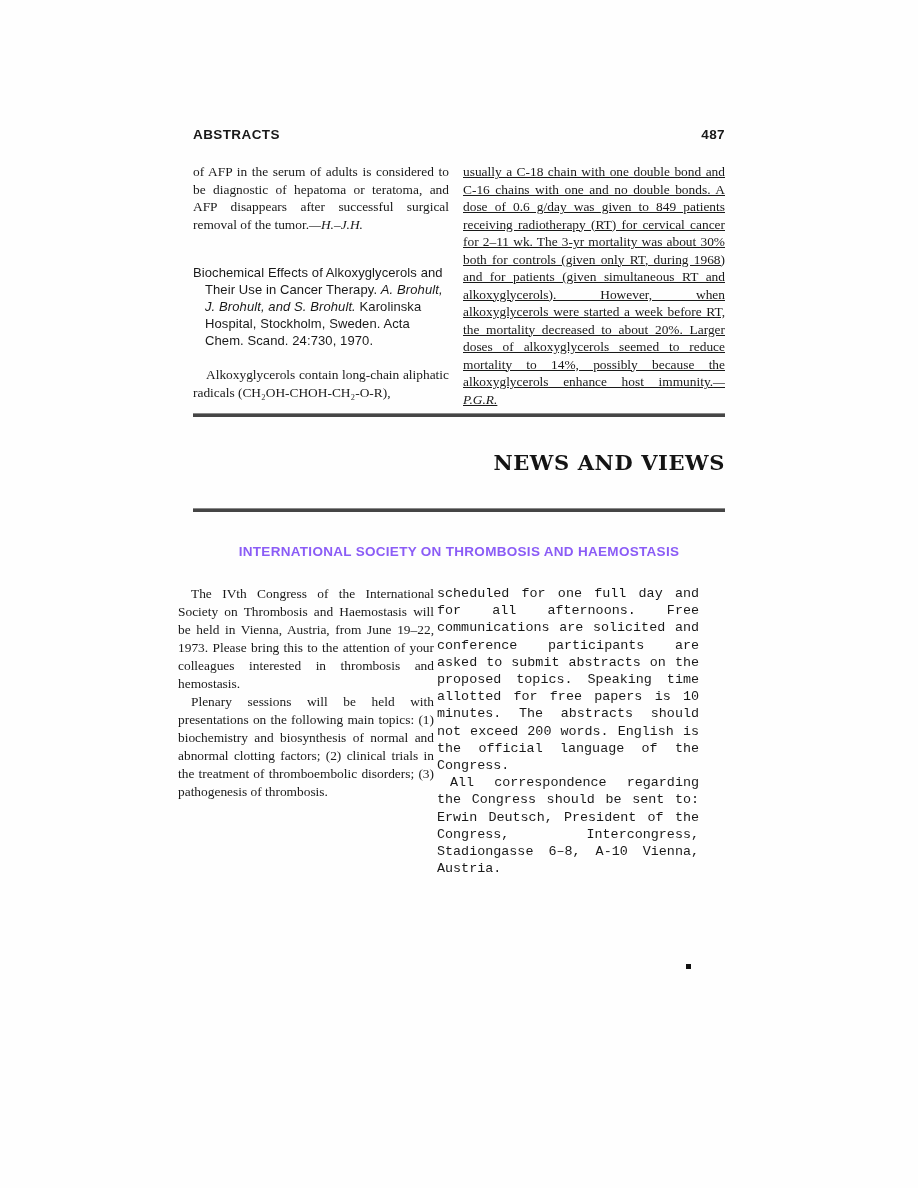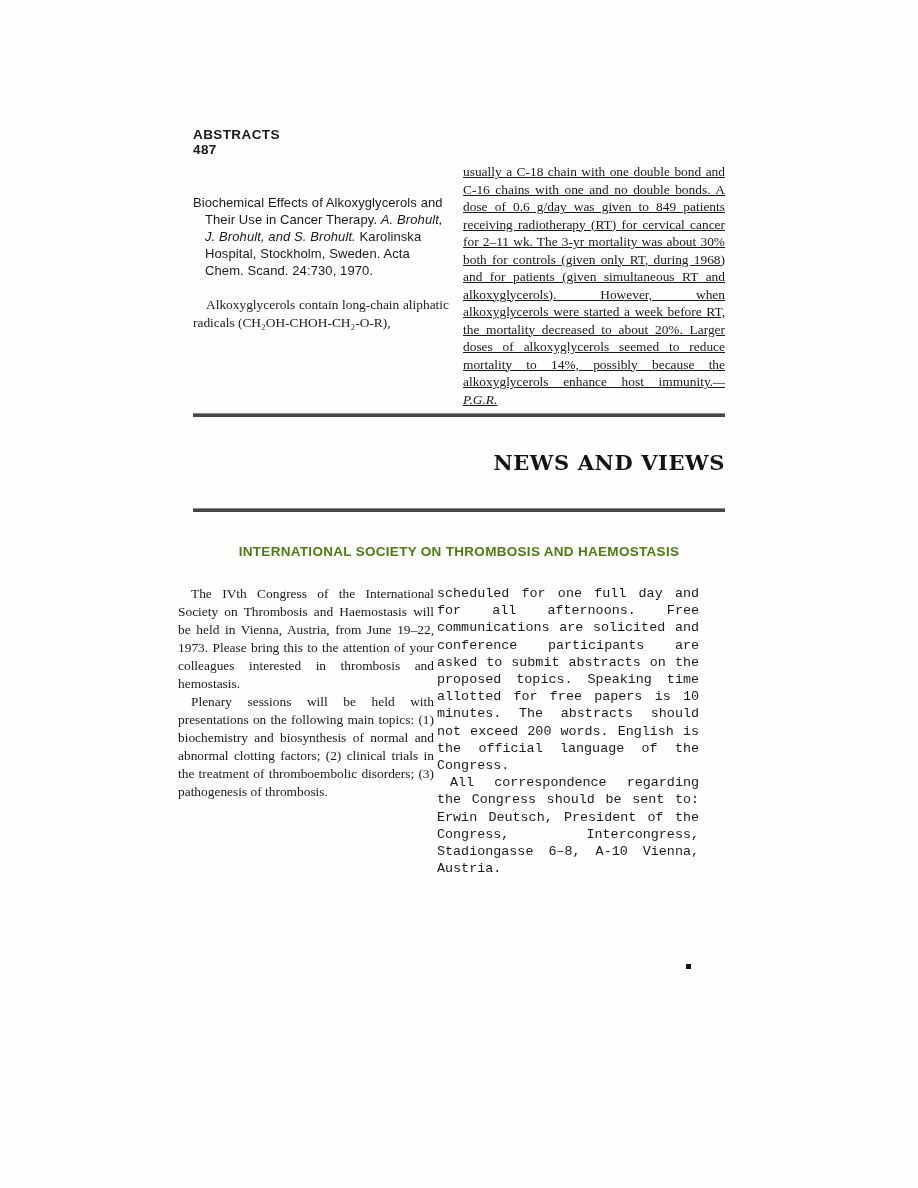--- a/index.html
+++ b/index.html
@@ -19,21 +19,20 @@
     position: absolute;
     left: 193px;
     top: 127px;
     width: 532px;
     display: flex;
     justify-content: space-between;
     font-family: "Liberation Sans", sans-serif;
     font-weight: bold;
     font-size: 13.5px;
     letter-spacing: 0.4px;
-    flex-direction: column;
   }
 
   
   .col {
     position: absolute;
     text-align: justify;
     font-size: 13.4px;
     line-height: 17.5px;
   }
   .abs-left  { left: 193px; top: 163px; width: 256px; }
@@ -87,21 +86,21 @@
     position: absolute;
     left: 143px;
     top: 544px;
     width: 632px;
     margin: 0;
     text-align: center;
     font-family: "Liberation Sans", sans-serif;
     font-weight: bold;
     font-size: 13.5px;
     letter-spacing: 0.3px;
-    color: #4d7c0f;
+    color: #8b5cf6;
   }
 
   .ink-dot {
     position: absolute;
     left: 686px;
     top: 964px;
     width: 5px;
     height: 5px;
     background: #111111;
   }
@@ -110,20 +109,21 @@
 <body>
 
 <div class="page">
 
   <div class="running-head">
     <span>ABSTRACTS</span>
     <span>487</span>
   </div>
 
   <div class="col abs-left">
+    <p class="para"><span>of AFP in the serum of adults is considered to be diagnostic of hepatoma or teratoma, and AFP disappears after successful surgical removal of the tumor.</span><span class="ital">—H.–J.H.</span></p>
 
     <p class="citation"><span>Biochemical Effects of Alkoxyglycerols and Their Use in Cancer Therapy. </span><span class="ital">A. Brohult, J. Brohult, and S. Brohult.</span><span> Karolinska Hospital, Stockholm, Sweden. Acta Chem. Scand. 24:730, 1970.</span></p>
 
     <p class="para indent after-citation">Alkoxyglycerols contain long-chain aliphatic radicals (CH₂OH-CHOH-CH₂-O-R),</p>
   </div>
 
   <div class="col abs-right">
     <p class="para"><span>usually a C-18 chain with one double bond and C-16 chains with one and no double bonds. A dose of 0.6 g/day was given to 849 patients receiving radiotherapy (RT) for cervical cancer for 2–11 wk. The 3-yr mortality was about 30% both for controls (given only RT, during 1968) and for patients (given simultaneous RT and alkoxyglycerols). However, when alkoxyglycerols were started a week before RT, the mortality decreased to about 20%. Larger doses of alkoxyglycerols seemed to reduce mortality to 14%, possibly because the alkoxyglycerols enhance host immunity.</span><span class="ital">—P.G.R.</span></p>
   </div>
 

